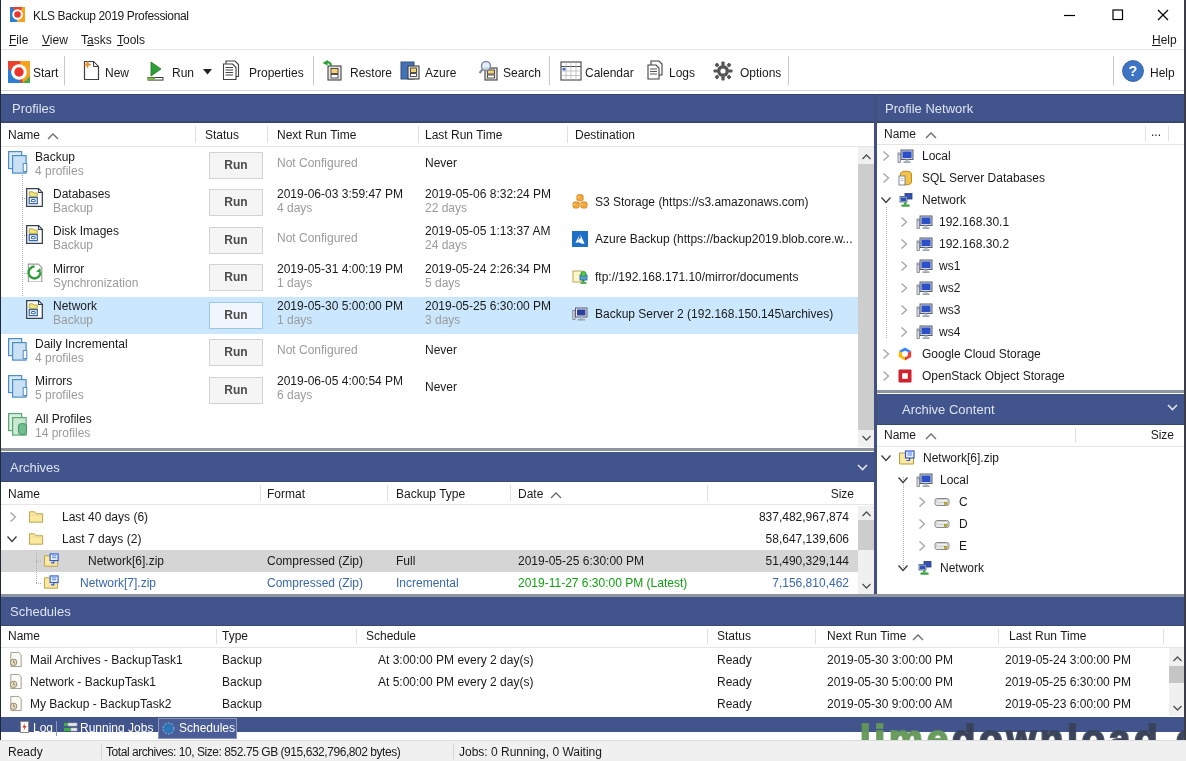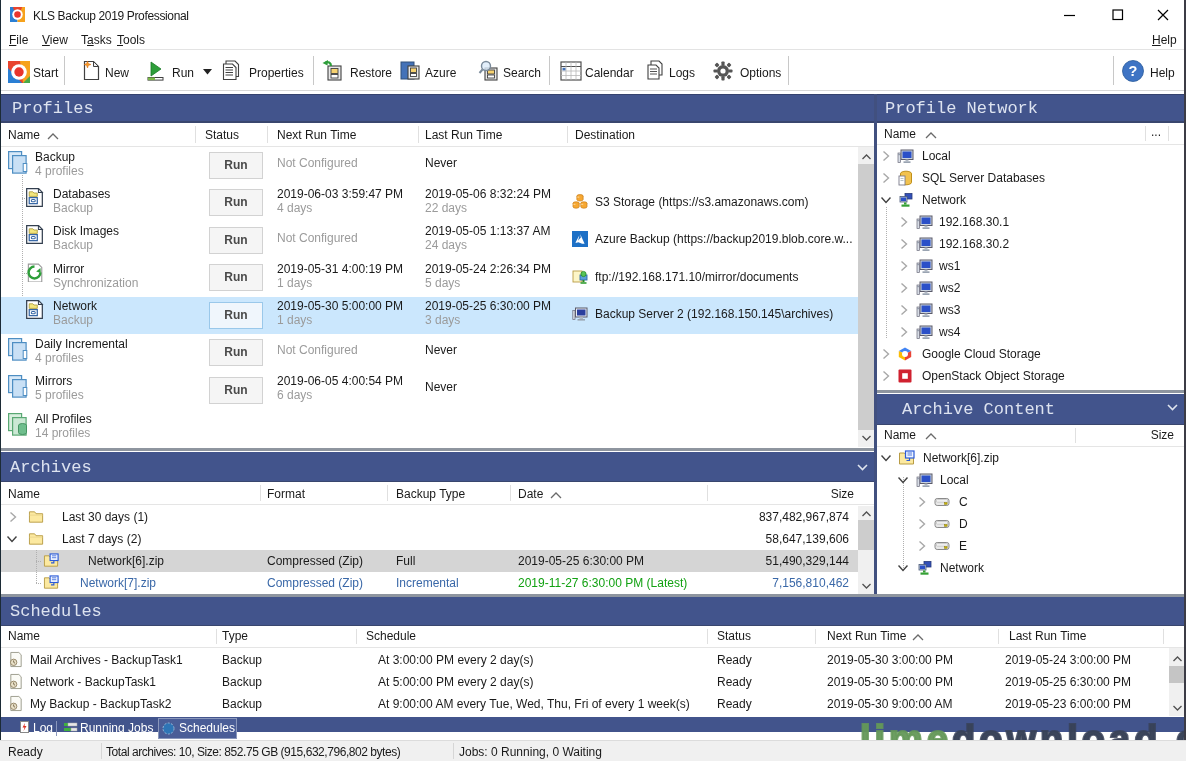--- a/index.html
+++ b/index.html
@@ -1,19 +1,19 @@
 <!DOCTYPE html>
 <html><head>
 <meta charset="utf-8">
 <style>
 * { margin:0; padding:0; box-sizing:border-box; }
 html,body { width:1186px; height:761px; overflow:hidden; }
 body { font-family:"Liberation Sans", sans-serif; font-size:12px; color:#1a1a1a; background:#fff; position:relative; }
 .abs { position:absolute; }
-.hdr { background:#42548c; color:#dde3f0; font-size:17px; border-top:1px solid #35426e; border-bottom:2px solid #39466e;font-family:Liberation Mono, monospace; }
+.hdr { background:#42548c; color:#dde3f0; font-size:13px; border-top:1px solid #35426e; border-bottom:2px solid #39466e; }
 .hdr span { position:absolute; left:12px; top:50%; transform:translateY(-50%); }
 .colline { position:absolute; top:3px; bottom:3px; width:1px; background:#e0e0e0; }
 .gray { color:#9b9b9b; }
 .sub { color:#9b9b9b; }
 .bluetxt { color:#3a68a8; }
 .greentxt { color:#12a112; }
 svg { display:block; }
 .cell { position:absolute; white-space:nowrap; }
 .runbtn { position:absolute; left:209px; width:54px; height:27px; background:#f5f5f5; border:1px solid #d2d2d2; color:#4a4a4a; font-weight:bold; text-align:center; line-height:25px; }
 .runbtn.sel { background:#f0f6fc; border-color:#9ac8ea; }
@@ -455,21 +455,21 @@
   <div class="dot-v" style="left:36px;top:44px;height:33px;"></div>
   <div class="dot-h" style="left:36px;top:55px;width:6px;"></div>
   <div class="dot-h" style="left:36px;top:77px;width:6px;"></div>
 
   <svg class="abs" style="left:9px;top:6px;" width="8" height="10" viewBox="0 0 8 10">
       <use href="#chev-r"></use>
     </svg>
   <svg class="abs" style="left:28px;top:3px;" width="17" height="16" viewBox="0 0 17 17">
       <use href="#folder"></use>
     </svg>
-  <div class="cell" style="left:62px;top:4px;">Last 30 days (1)</div>
+  <div class="cell" style="left:62px;top:4px;">Last 40 days (6)</div>
   <div class="cell" style="right:9px;top:4px;">837,482,967,874</div>
 
   <svg class="abs" style="left:7px;top:29px;" width="10" height="8" viewBox="0 0 10 8">
       <use href="#chev-d"></use>
     </svg>
   <svg class="abs" style="left:28px;top:25px;" width="17" height="16" viewBox="0 0 17 17">
       <use href="#folder"></use>
     </svg>
   <div class="cell" style="left:62px;top:26px;">Last 7 days (2)</div>
   <div class="cell" style="right:9px;top:26px;">58,647,139,606</div>
@@ -706,21 +706,20 @@
   <div class="cell" style="left:222px;top:27px;">Backup</div>
   <div class="cell" style="left:378px;top:27px;">At 5:00:00 PM every 2 day(s)</div>
   <div class="cell" style="left:717px;top:27px;">Ready</div>
   <div class="cell" style="left:827px;top:27px;">2019-05-30 5:00:00 PM</div>
   <div class="cell" style="left:1005px;top:27px;">2019-05-25 6:30:00 PM</div>
   <svg class="abs" style="left:8px;top:47px;" width="16" height="17" viewBox="0 0 17 17">
       <use href="#task"></use>
     </svg>
   <div class="cell" style="left:30px;top:49px;">My Backup - BackupTask2</div>
   <div class="cell" style="left:222px;top:49px;">Backup</div>
-  <div class="cell" style="left:378px;top:49px;">At 9:00:00 AM every Tue, Wed, Thu, Fri of every 1 week(s)</div>
   <div class="cell" style="left:717px;top:49px;">Ready</div>
   <div class="cell" style="left:827px;top:49px;">2019-05-30 9:00:00 AM</div>
   <div class="cell" style="left:1005px;top:49px;">2019-05-23 6:00:00 PM</div>
 </div>
 <div class="abs" style="left:1169px;top:648px;width:16px;height:68px;background:#f0f0f0;" id="sched-sb">
   <svg class="abs" style="left:4px;top:8px;" width="9" height="6" viewBox="0 0 9 6">
       <path d="M0.5 5 L4.5 1 L8.5 5" fill="none" stroke="#505050" stroke-width="1.3"></path>
     </svg>
   <div class="abs" style="left:0;top:18px;width:16px;height:17px;background:#c5c5c5;"></div>
   <svg class="abs" style="left:4px;top:57px;" width="9" height="6" viewBox="0 0 9 6">

